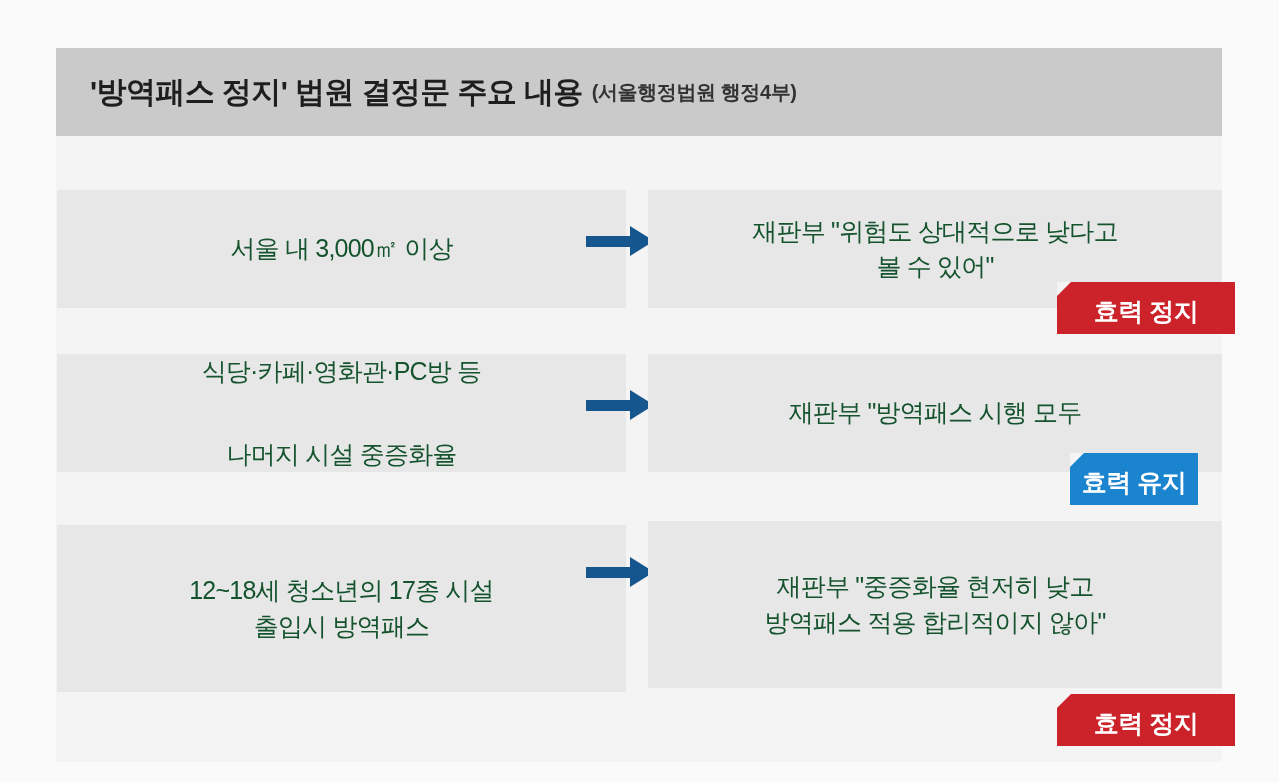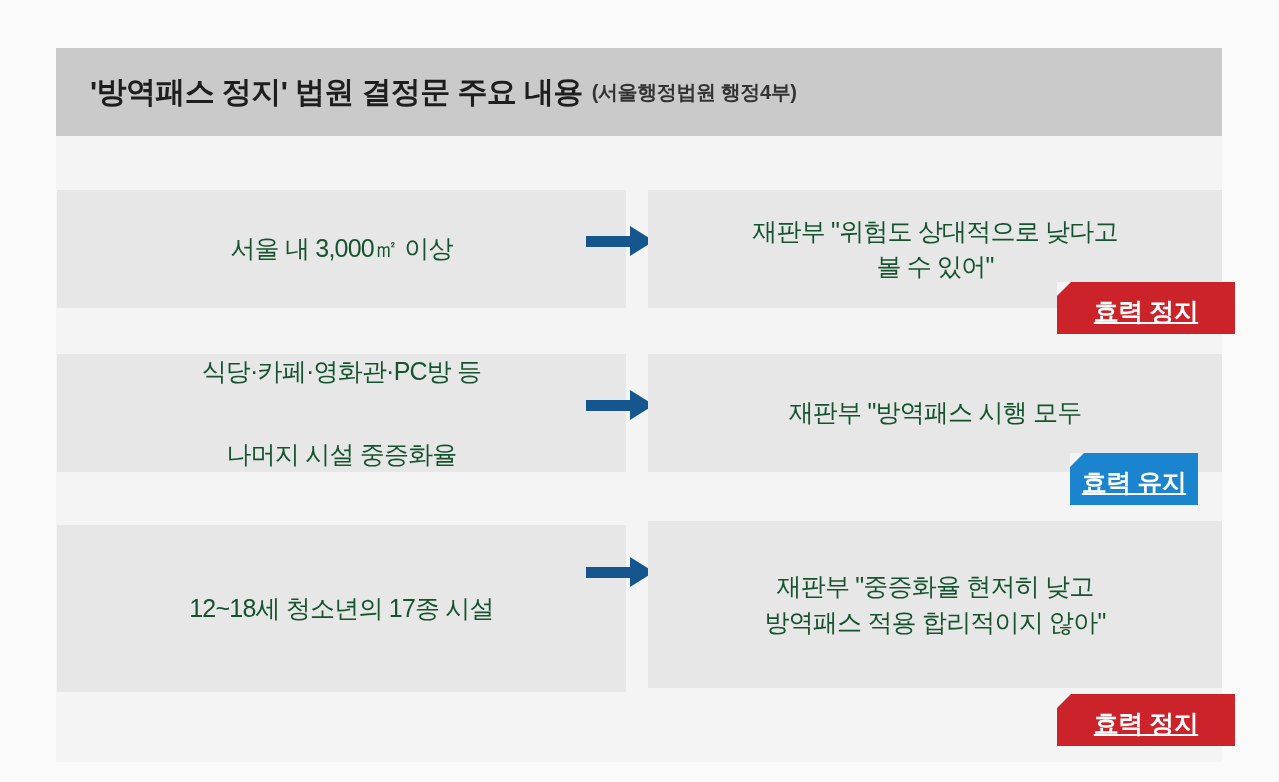--- a/index.html
+++ b/index.html
@@ -107,21 +107,20 @@
     display: flex;
     align-items: center;
     justify-content: center;
     color: #ffffff;
     font-size: 25px;
     font-weight: bold;
     letter-spacing: -0.5px;
     white-space: nowrap;
     box-sizing: border-box;
     padding-top: 6px;
-    text-decoration: underline;
   }
   .badge::before {
     content: "";
     position: absolute;
     left: 0;
     top: 0;
     width: 0;
     height: 0;
     border-left: 14px solid #f4f4f4;
     border-bottom: 14px solid transparent;
@@ -164,20 +163,21 @@
 </div>
 <div class="panel panel-right" style="top:354px; height:118px;">
   <div class="panel-line">재판부 "방역패스 시행 모두</div>
 </div>
 <div class="badge blue" style="left:1070px; top:453px; width:128px; height:52px;">
   <span>효력 유지</span>
 </div>
 
 <div class="panel panel-left" style="top:525px; height:167px;">
   <div class="panel-line">12~18세 청소년의 17종 시설</div>
+  <div class="panel-line">출입시 방역패스</div>
 </div>
 <div class="arrow" style="left:586px; top:557px;">
   <span class="shaft"></span>
   <span class="head"></span>
 </div>
 <div class="panel panel-right" style="top:521px; height:167px;">
   <div class="panel-line">재판부 "중증화율 현저히 낮고</div>
   <div class="panel-line">방역패스 적용 합리적이지 않아"</div>
 </div>
 <div class="badge red" style="left:1057px; top:694px; width:178px; height:52px;">

